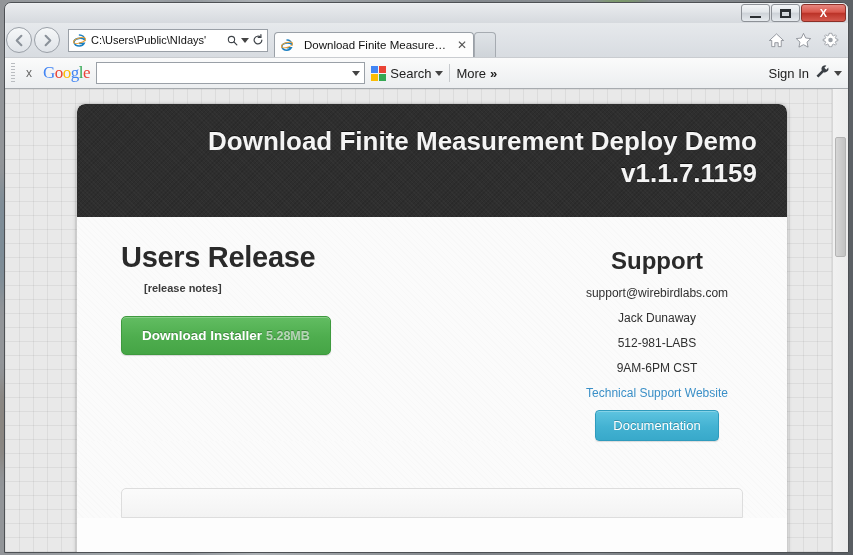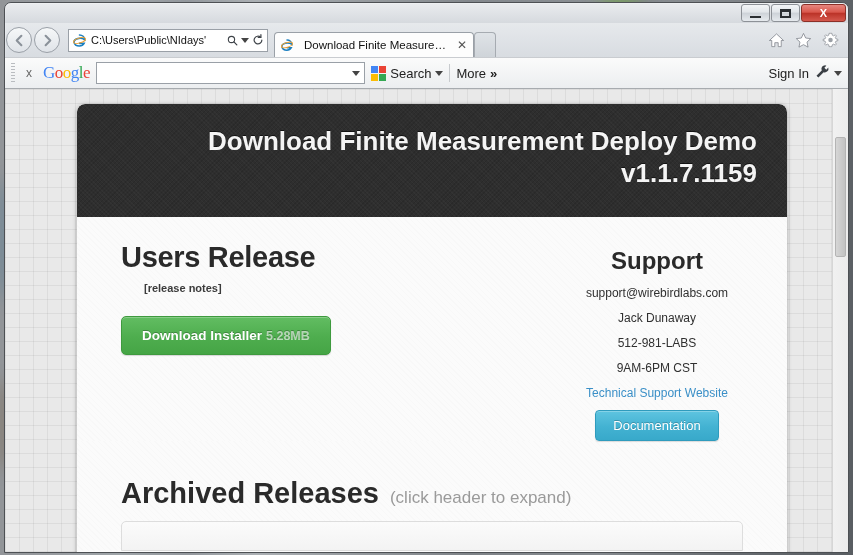--- a/index.html
+++ b/index.html
@@ -440,24 +440,20 @@
           <div class="support-line">support@wirebirdlabs.com</div>
           <div class="support-line">Jack Dunaway</div>
           <div class="support-line">512-981-LABS</div>
           <div class="support-line">9AM-6PM CST</div>
           <div class="support-link">Technical Support Website</div>
           <div class="doc-btn">Documentation</div>
         </div>
       </div>
 
       <div class="archived-wrap">
-        <div class="archived-head">
-          <span class="archived-title">Archived Releases</span>
-          <span class="archived-hint">(click header to expand)</span>
-        </div>
         <div class="archived-panel"></div>
       </div>
 
     </div>
 
     <div class="vscroll">
       <div class="vthumb"></div>
     </div>
   </div>
 

